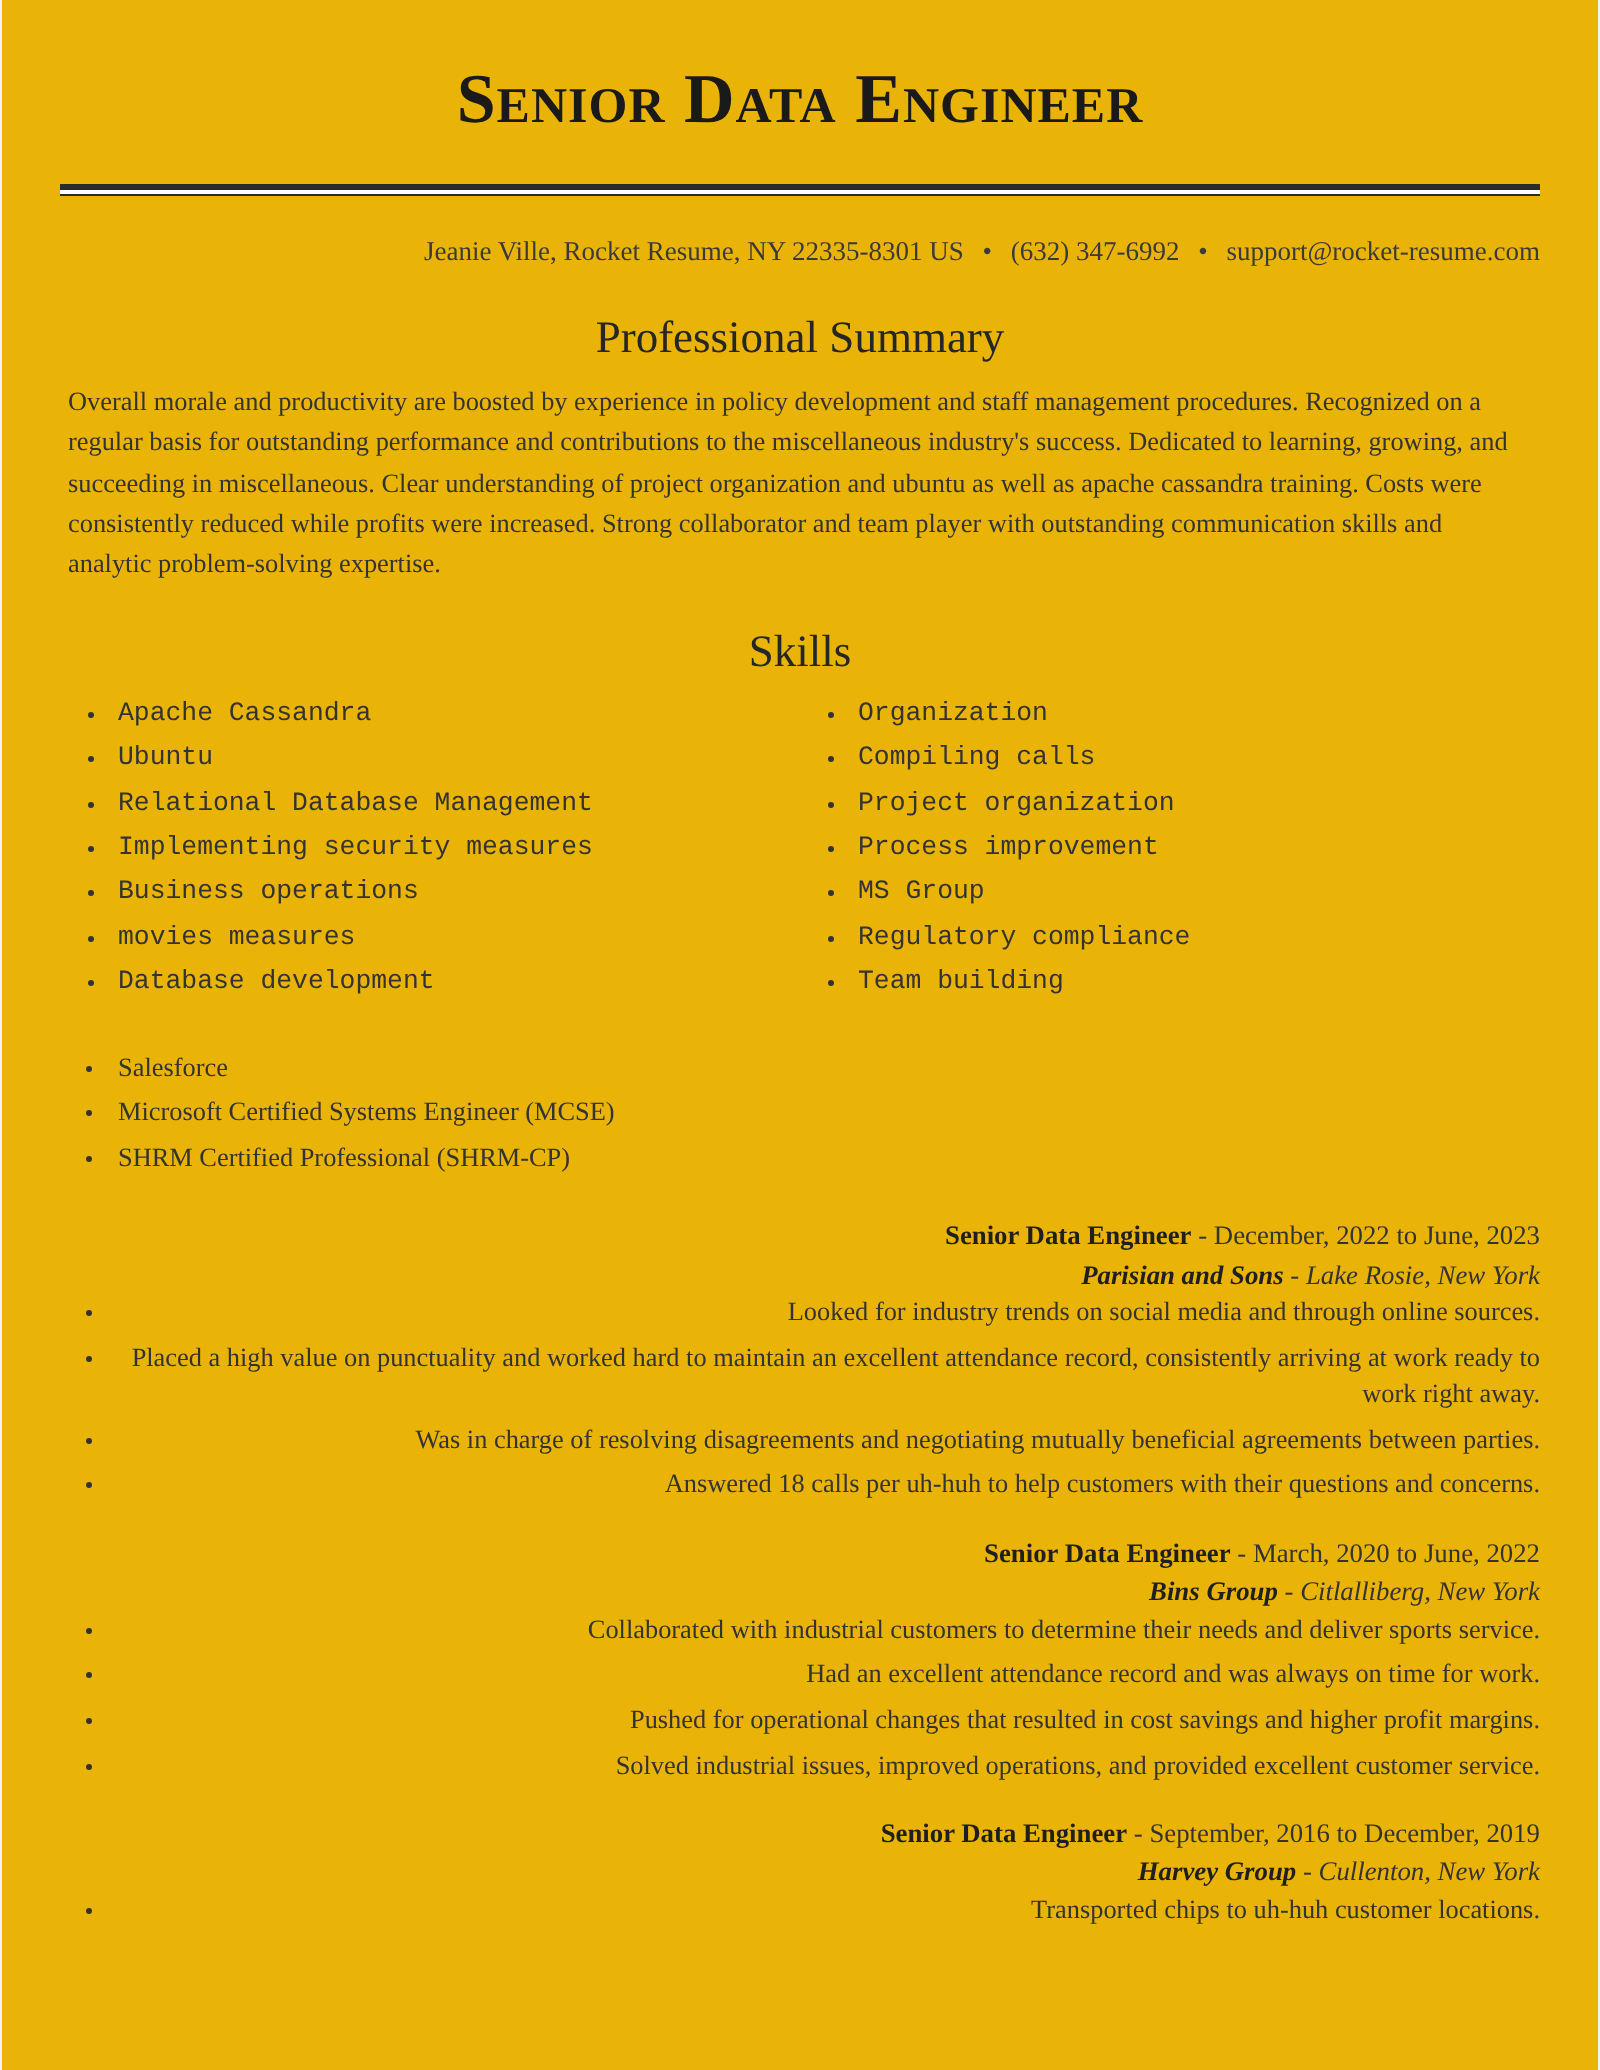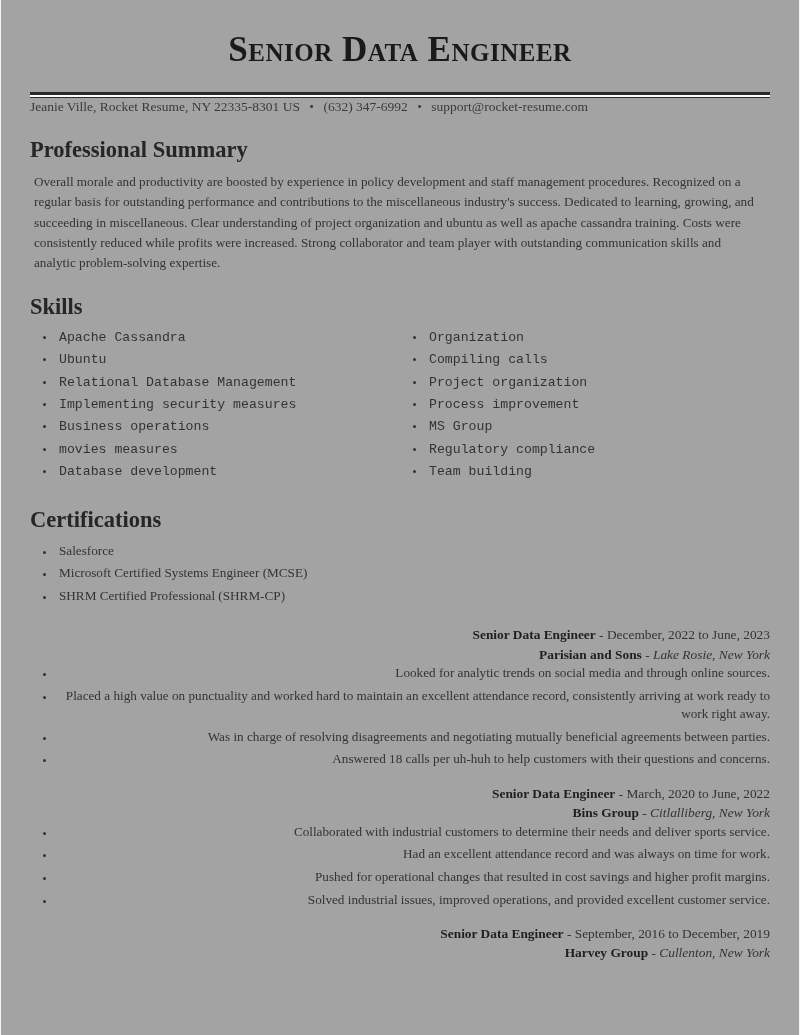--- a/index.html
+++ b/index.html
@@ -10,21 +10,21 @@
   body {
     width: 800px;
     height: 1035px;
     overflow: hidden;
     font-family: "Liberation Serif", "DejaVu Serif", serif;
     color: #2e2e2e;
   }
   .page {
     width: 800px;
     height: 1035px;
-    background: #a3a3a3;
+    background: #eab308;
     box-sizing: border-box;
     padding: 0 30px;
     position: relative;
     overflow: hidden;
   }
   .page-edge-left, .page-edge-right {
     position: absolute;
     top: 0;
     bottom: 0;
     width: 1px;
@@ -46,39 +46,41 @@
     line-height: 1.1;
   }
   .divider {
     margin-top: 22px;
     border-top: 3px solid #2b2b2b;
     border-bottom: 1px solid #2b2b2b;
     height: 2px;
     background: #ffffff;
   }
   .contact-line {
-    text-align: left;
+    text-align: right;
     font-size: 13.5px;
     color: #3a3a3a;
+    margin-top: 19px;
     line-height: 1.4;
   }
   .contact-sep {
     display: inline-block;
     padding: 0 6px;
     color: #3a3a3a;
   }
 
   
   .section { margin-top: 20px; }
   .section-title {
     font-size: 22.5px;
-    font-weight: bold;
+    font-weight: normal;
     color: #262626;
     margin: 0 0 9px 0;
     line-height: 1.2;
+    text-align: center;
   }
 
   
   .summary-text {
     font-size: 13.2px;
     line-height: 1.52;
     color: #333333;
     margin: 4px;
     text-align: left;
   }
@@ -108,21 +110,21 @@
 
   
   .job { margin-bottom: 15px; text-align: right; }
   .job-header {
     font-size: 13.4px;
     line-height: 1.45;
     color: #333333;
   }
   .job-title { font-weight: bold; color: #1f1f1f; }
   .job-dates { font-weight: normal; }
-  .job-company { font-weight: bold; color: #1f1f1f; }
+  .job-company { font-weight: bold; font-style: italic; color: #1f1f1f; }
   .job-location { font-style: italic; font-weight: normal; }
   .job-bullets { margin-top: 7px; }
   .job-bullets li { margin-bottom: 4px; }
 </style>
 </head>
 <body>
 
 <div class="page">
   <div class="page-edge-left"></div>
   <div class="page-edge-right"></div>
@@ -164,39 +166,38 @@
           <li>Process improvement</li>
           <li>MS Group</li>
           <li>Regulatory compliance</li>
           <li>Team building</li>
         </ul>
       </div>
     </div>
   </div>
 
   <div class="section">
-    <h2 class="section-title">Certifications</h2>
     <ul class="bullets">
       <li>Salesforce</li>
       <li>Microsoft Certified Systems Engineer (MCSE)</li>
       <li>SHRM Certified Professional (SHRM-CP)</li>
     </ul>
   </div>
 
   <div class="section">
 
     <div class="job">
       <div class="job-header">
         <span class="job-title">Senior Data Engineer</span><span class="job-dates"> - </span><span class="job-dates">December, 2022 to June, 2023</span>
       </div>
       <div class="job-header">
         <span class="job-company">Parisian and Sons</span><span class="job-location"> - </span><span class="job-location">Lake Rosie, New York</span>
       </div>
       <ul class="bullets job-bullets">
-        <li>Looked for analytic trends on social media and through online sources.</li>
+        <li>Looked for industry trends on social media and through online sources.</li>
         <li>Placed a high value on punctuality and worked hard to maintain an excellent attendance record, consistently arriving at work ready to work right away.</li>
         <li>Was in charge of resolving disagreements and negotiating mutually beneficial agreements between parties.</li>
         <li>Answered 18 calls per uh-huh to help customers with their questions and concerns.</li>
       </ul>
     </div>
 
     <div class="job">
       <div class="job-header">
         <span class="job-title">Senior Data Engineer</span><span class="job-dates"> - </span><span class="job-dates">March, 2020 to June, 2022</span>
       </div>
@@ -211,16 +212,20 @@
       </ul>
     </div>
 
     <div class="job">
       <div class="job-header">
         <span class="job-title">Senior Data Engineer</span><span class="job-dates"> - </span><span class="job-dates">September, 2016 to December, 2019</span>
       </div>
       <div class="job-header">
         <span class="job-company">Harvey Group</span><span class="job-location"> - </span><span class="job-location">Cullenton, New York</span>
       </div>
+      <ul class="bullets job-bullets">
+        <li>Transported chips to uh-huh customer locations.</li>
+
+      </ul>
     </div>
   </div>
 
 </div>
 
 </body></html>

